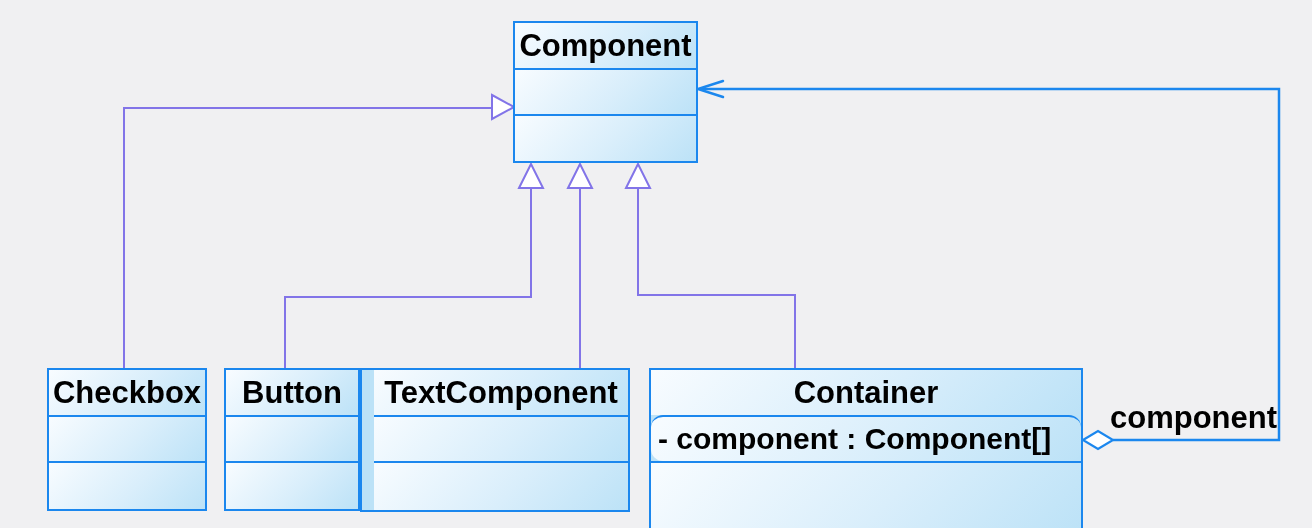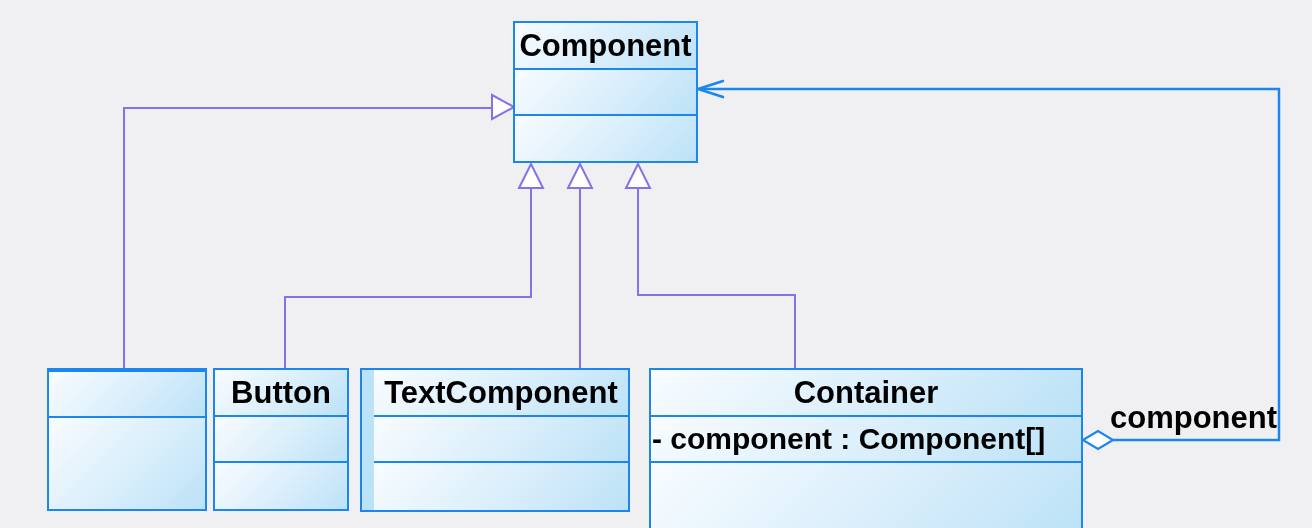--- a/index.html
+++ b/index.html
@@ -57,21 +57,21 @@
   .class-title{
     font-size:31px;
     line-height:1;
     white-space:nowrap;
   }
   .attr-text{
     font-size:30px;
     line-height:1;
     white-space:nowrap;
   }
-  .attrs-compartment.has-attr{justify-content:flex-start;padding-left:1px;}
+  .attrs-compartment.has-attr{justify-content:flex-start;padding-left:7px;border-radius:12px;}
   .assoc-label{
     position:absolute;
     left:1110px;
     top:402px;
     font-size:31px;
     line-height:1;
     white-space:nowrap;
   }
 </style>
 </head>
@@ -110,25 +110,28 @@
 
   <div class="class-box" style="left:513px;top:21px;width:185px;height:142px;">
     <div class="compartment name-compartment">
       <span class="class-title">Component</span>
     </div>
     <div class="compartment attrs-compartment"></div>
     <div class="compartment ops-compartment"></div>
   </div>
 
   <div class="class-box" style="left:47px;top:368px;width:160px;height:143px;">
+    <div class="compartment name-compartment">
+      <span class="class-title">Checkbox</span>
+    </div>
     <div class="compartment attrs-compartment"></div>
     <div class="compartment ops-compartment"></div>
   </div>
 
-  <div class="class-box" style="left:213px;top:368px;width:136px;height:143px;">
+  <div class="class-box" style="left:224px;top:368px;width:136px;height:143px;">
     <div class="compartment name-compartment">
       <span class="class-title">Button</span>
     </div>
     <div class="compartment attrs-compartment"></div>
     <div class="compartment ops-compartment"></div>
   </div>
 
   <div class="class-box" style="left:360px;top:368px;width:270px;height:144px;padding-left:12px;">
     <div class="compartment name-compartment">
       <span class="class-title">TextComponent</span>

